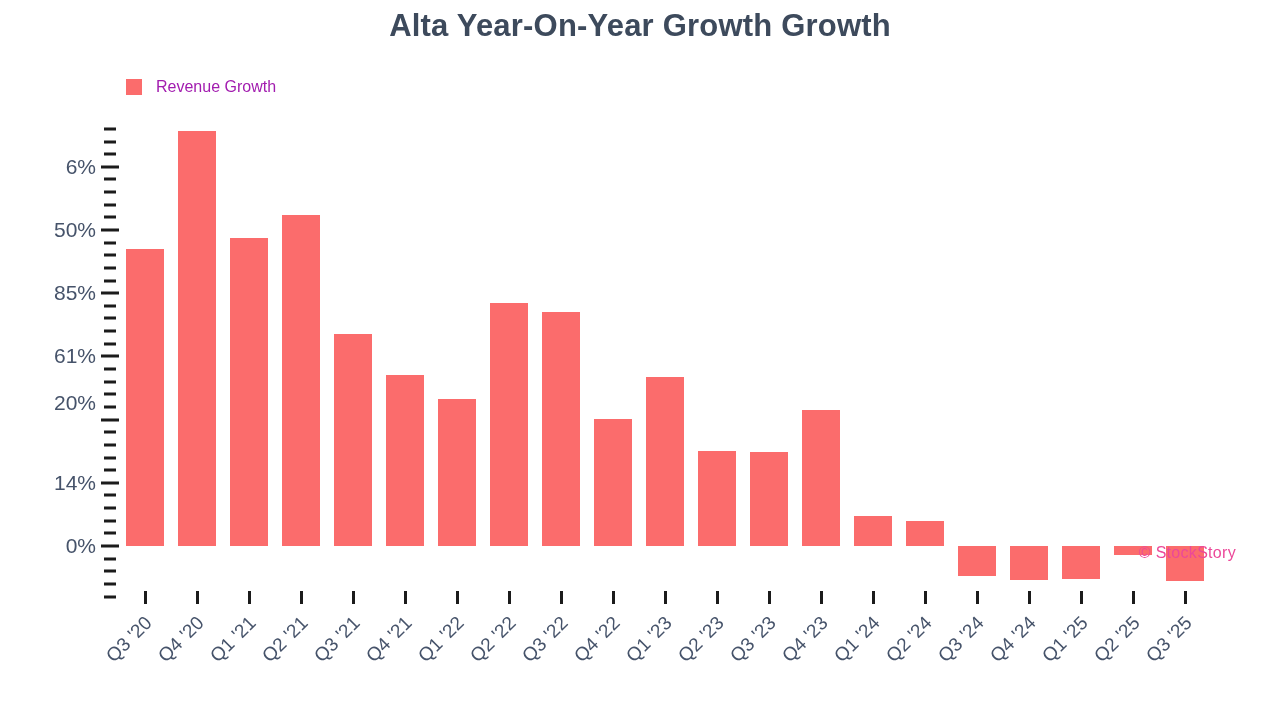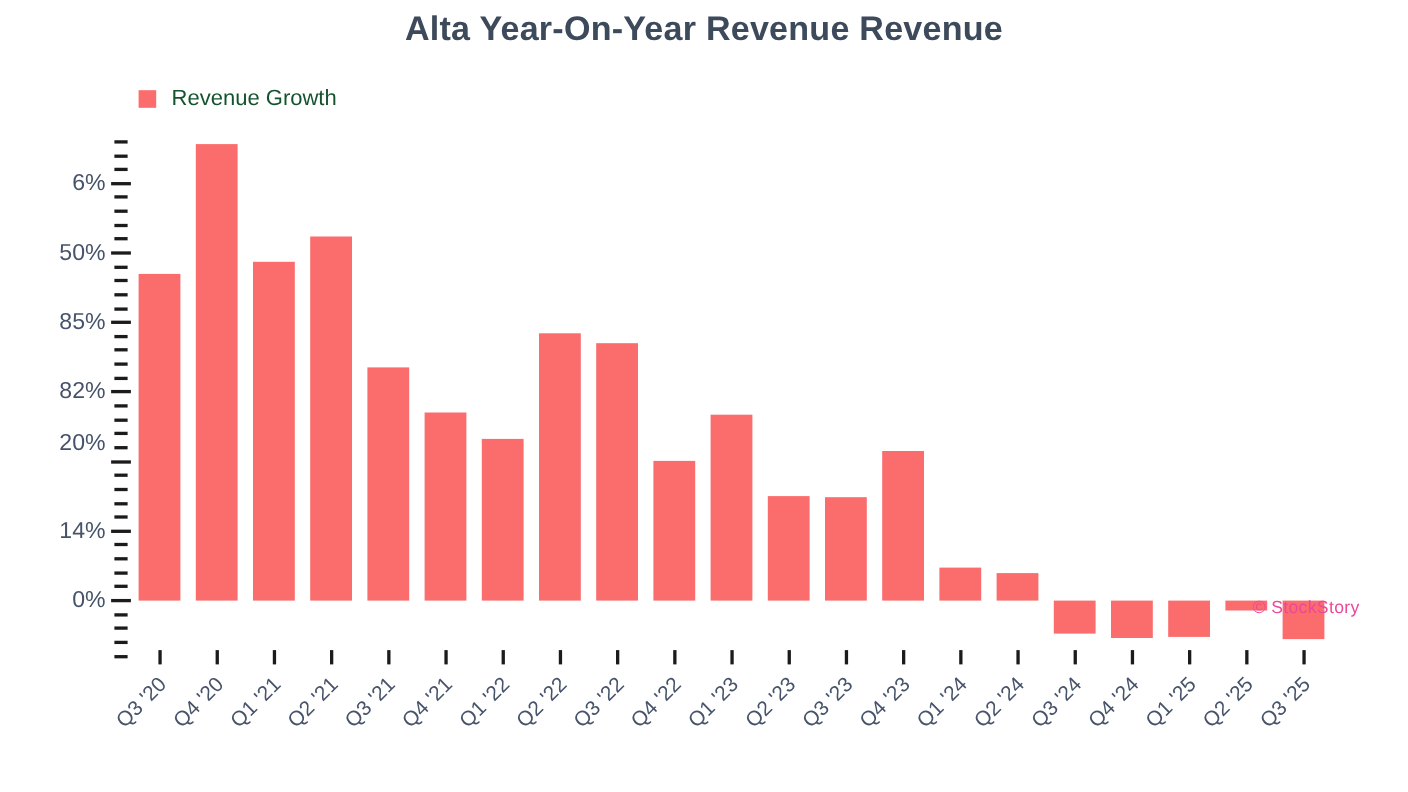--- a/index.html
+++ b/index.html
@@ -38,22 +38,22 @@
     align-items: center;
     gap: 14px;
   }
   .legend-swatch {
     width: 16px;
     height: 16px;
     background: #fb6c6c;
     display: block;
   }
   .legend-label {
-    font-size: 20px;
-    color: #14532d;
+    font-size: 16px;
+    color: #a21caf;
   }
 
   
   
   .plot {
     position: absolute;
     left: 0;
     top: 0;
     width: 1280px;
     height: 720px;
@@ -144,34 +144,34 @@
     right: 44px;
     top: 544px;
     font-size: 16px;
     color: #ec4899;
     letter-spacing: .3px;
   }
 </style>
 </head>
 <body>
 
-<div class="chart-title">Alta Year-On-Year Revenue Revenue</div>
+<div class="chart-title">Alta Year-On-Year Growth Growth</div>
 
 <div class="legend">
   <span class="legend-swatch"></span>
   <span class="legend-label">Revenue Growth</span>
 </div>
 
 <div class="plot">
 
   <div class="y-axis-labels" id="y-axis-labels">
       <div class="y-label" style="top: 546px;">0%</div>
       <div class="y-label" style="top: 482.8px;">14%</div>
       <div class="y-label" style="top: 403px;">20%</div>
-      <div class="y-label" style="top: 356.4px;">82%</div>
+      <div class="y-label" style="top: 356.4px;">61%</div>
       <div class="y-label" style="top: 293.2px;">85%</div>
       <div class="y-label" style="top: 230px;">50%</div>
       <div class="y-label" style="top: 166.8px;">6%</div>
     </div>
 
   <div class="tick-rail" id="tick-rail">
       <div class="tick-major" style="top: 546px;"></div>
       <div class="tick-major" style="top: 482.8px;"></div>
       <div class="tick-major" style="top: 419.6px;"></div>
       <div class="tick-major" style="top: 356.4px;"></div>

